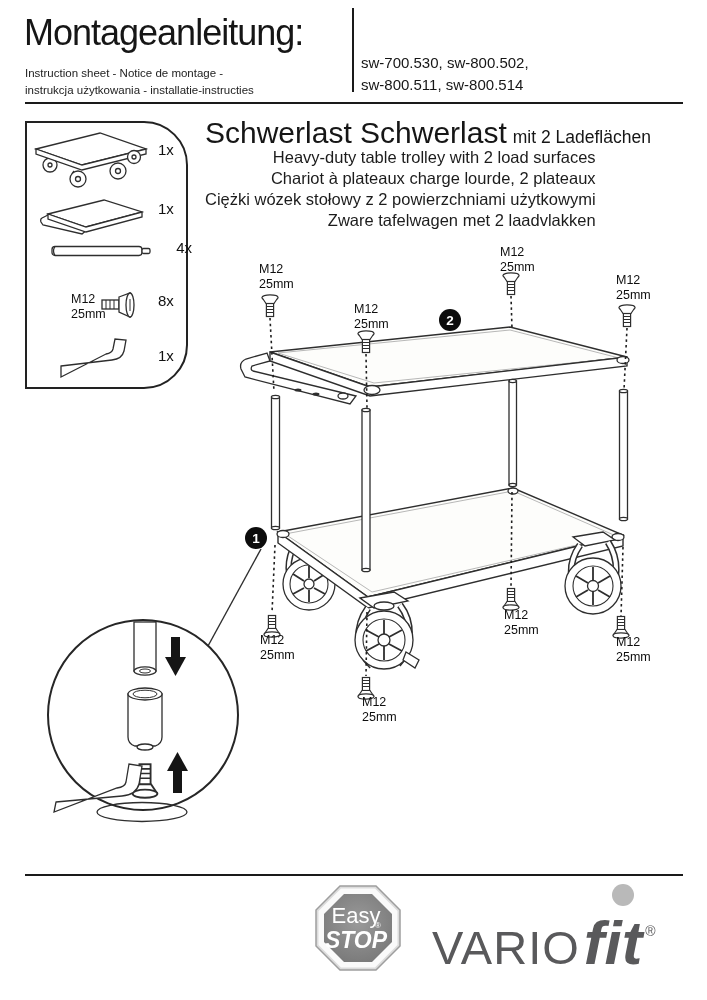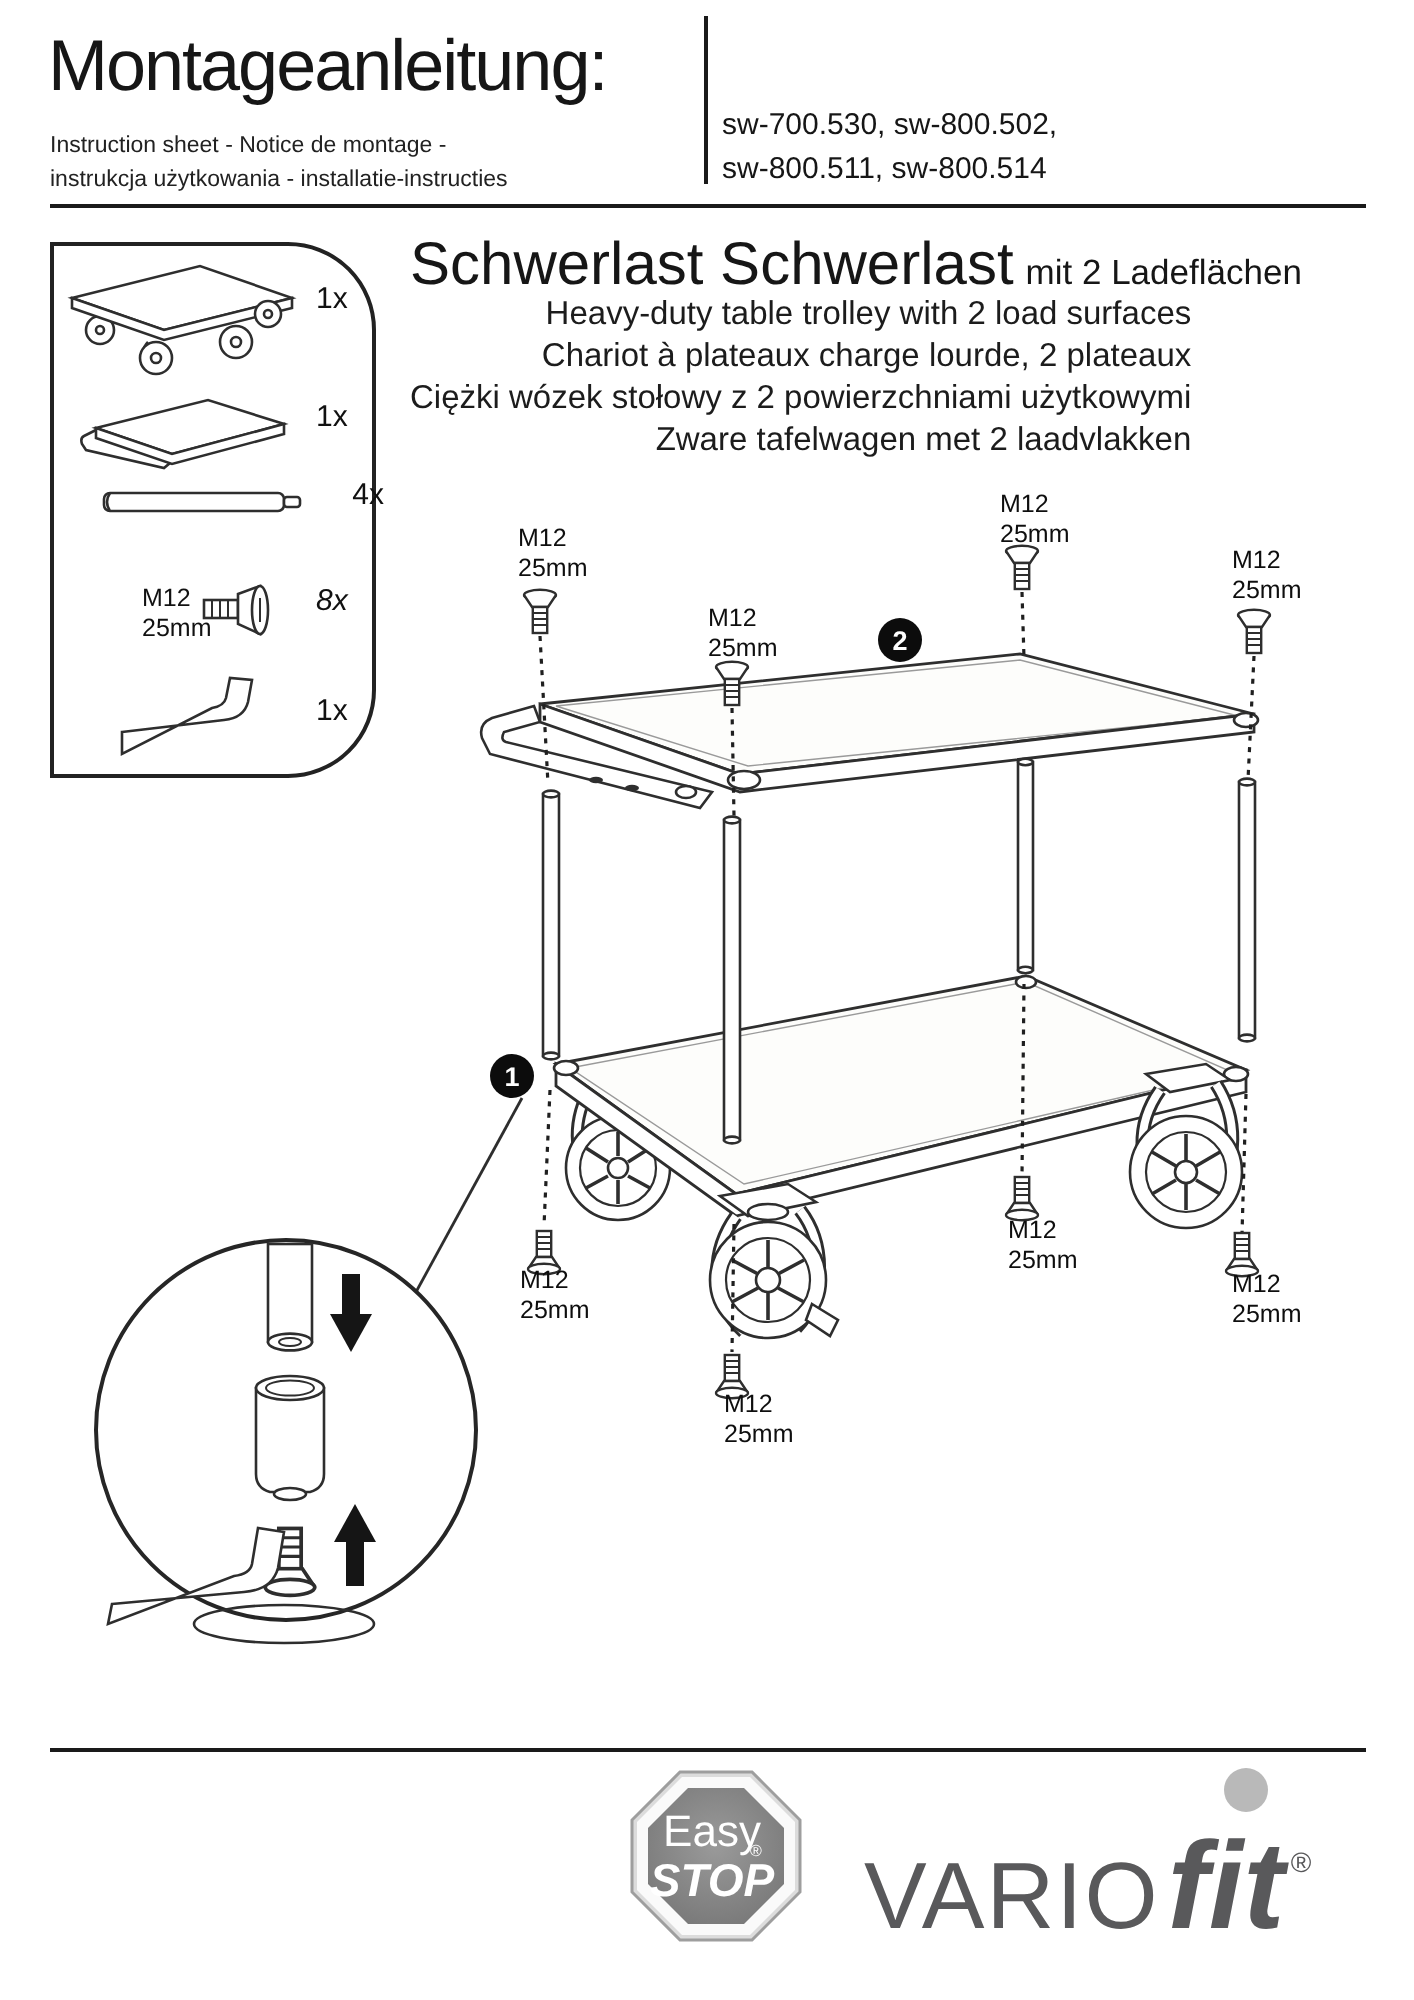--- a/index.html
+++ b/index.html
@@ -110,21 +110,21 @@
 
   <svg class="abs" style="left:56px;top:336px;" width="90" height="48" viewBox="0 0 90 48">
     <g class="lineart">
       <path d="M 5,30 L 56,24 Q 66,23 68,15 L 70,4 L 59,3 L 57,13 Q 56,17 50,18 L 5,41 Z"></path>
     </g>
   </svg>
 
   <div class="abs qty" style="left:158px;top:141px;">1x</div>
   <div class="abs qty" style="left:158px;top:200px;">1x</div>
   <div class="abs qty" style="left:158px;top:239px;text-align:right;">4x</div>
-  <div class="abs qty" style="left:158px;top:292px;font-style:italic;">8x</div>
+  <div class="abs qty" style="left:158px;top:292px;">8x</div>
   <div class="abs qty" style="left:158px;top:347px;">1x</div>
 
   <div class="abs m12small" style="left:71px;top:292px;">
     <div>M12</div>
     <div>25mm</div>
   </div>
 
   <svg class="abs" style="left:0;top:230px;" width="707" height="645" viewBox="0 230 707 645">
     <defs>
       <g id="scrD">

